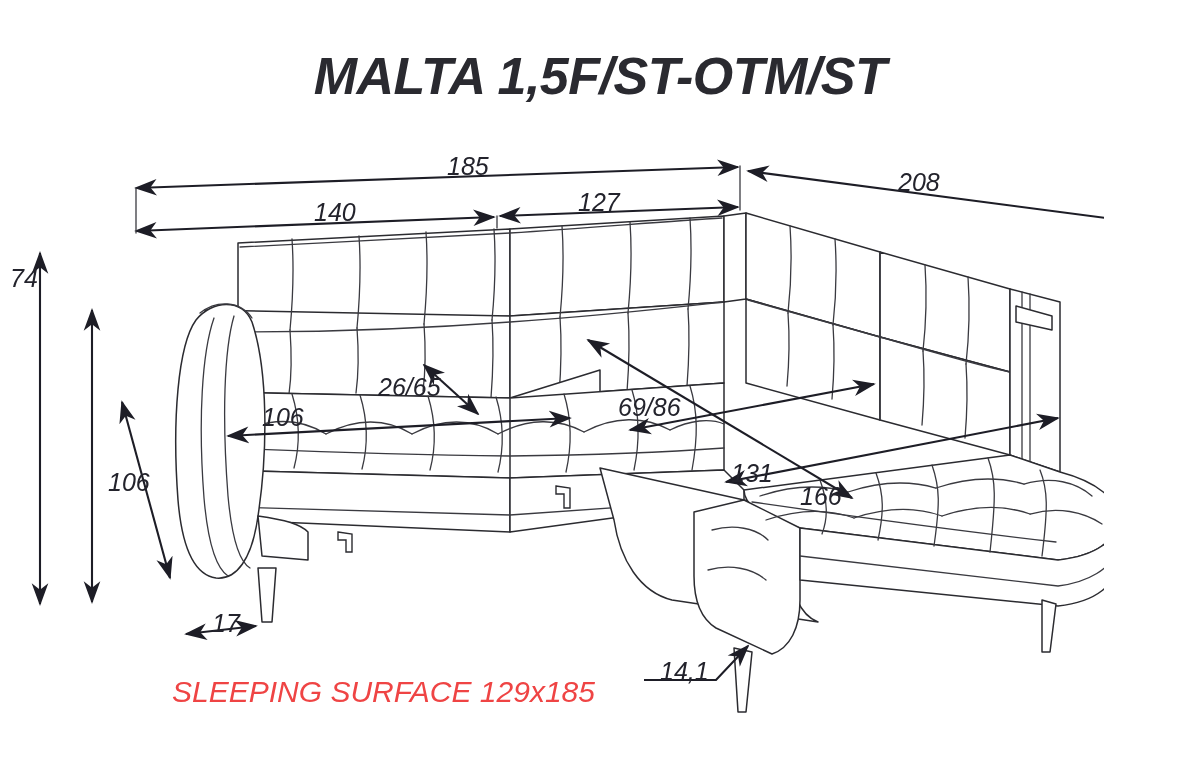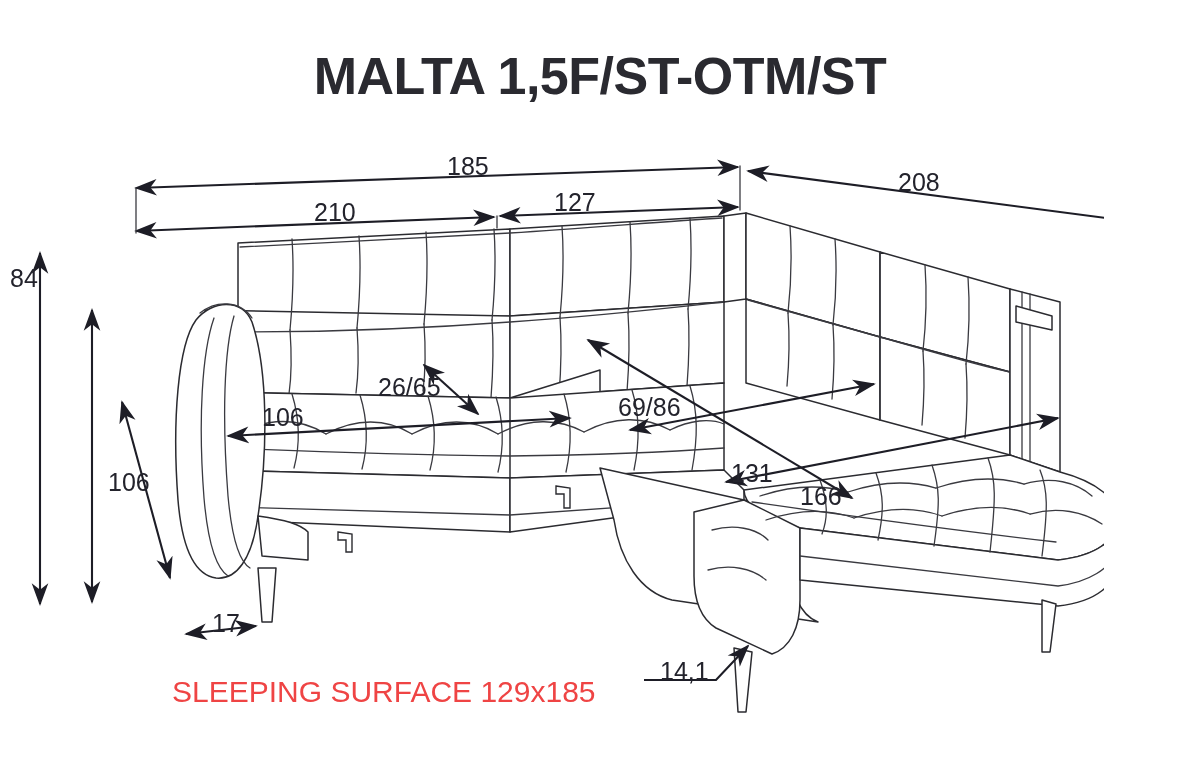--- a/index.html
+++ b/index.html
@@ -7,20 +7,21 @@
     padding: 0;
     background: #ffffff;
   }
   #page {
     position: relative;
     width: 1104px;
     height: 772px;
     background: #ffffff;
     font-family: "Liberation Sans", sans-serif;
     overflow: hidden;
+    font-style: italic;
   }
   #drawing-title {
     position: absolute;
     left: 0;
     top: 46px;
     width: 1200px;
     text-align: center;
     font-family: "Liberation Sans", sans-serif;
     font-weight: bold;
     font-size: 52px;
@@ -259,25 +260,25 @@
 
     <line class="dimline" x1="186" y1="634" x2="256" y2="626" marker-start="url(#ah)" marker-end="url(#ah)"></line>
 
     <path class="leader" d="M644,680 L716,680 L748,646" marker-end="url(#ah)"></path>
   </svg>
 
   <div class="dim-label" style="left:447px; top:152px;">185</div>
 
   <div class="dim-label" style="left:898px; top:168px;text-align:center;">208</div>
 
-  <div class="dim-label" style="left:314px; top:198px;">210</div>
-
-  <div class="dim-label" style="left:554px; top:188px;">127</div>
-
-  <div class="dim-label" style="left:10px; top:264px;">84</div>
+  <div class="dim-label" style="left:314px; top:198px;">140</div>
+
+  <div class="dim-label" style="left:578px; top:188px;">127</div>
+
+  <div class="dim-label" style="left:10px; top:264px;">74</div>
 
   <div class="dim-label" style="left:108px; top:468px;">106</div>
 
   <div class="dim-label" style="left:262px; top:403px;">106</div>
 
   <div class="dim-label" style="left:378px; top:373px;">26/65</div>
 
   <div class="dim-label" style="left:618px; top:393px;text-align:right;">69/86</div>
 
   <div class="dim-label" style="left:731px; top:459px;">131</div>

